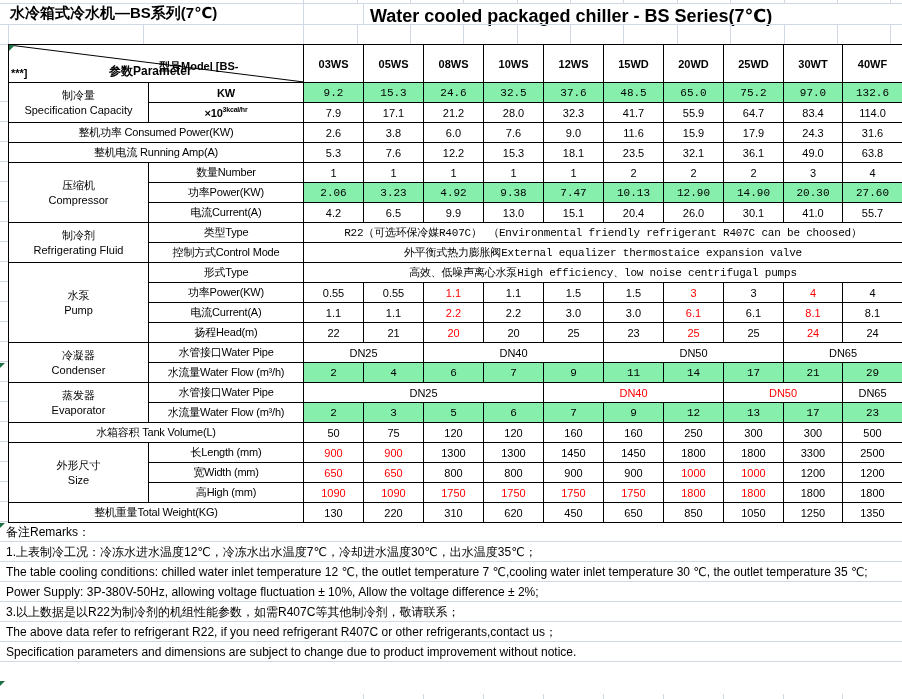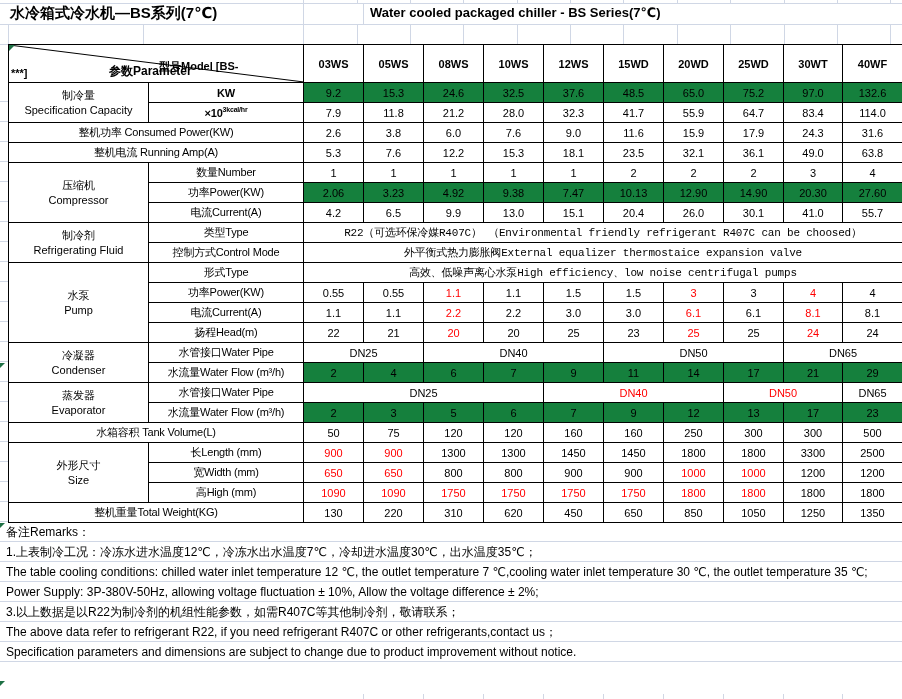--- a/index.html
+++ b/index.html
@@ -1,30 +1,30 @@
 <!DOCTYPE html>
 <html><head>
 <meta charset="utf-8">
 <style>
   html,body{margin:0;padding:0;background:#fff;}
   #sheet{position:relative;width:902px;height:699px;background:#fff;overflow:hidden;
          font-family:"Liberation Sans","DejaVu Sans",sans-serif;color:#000;}
   .vline{position:absolute;width:1px;background:#d0d7e5;}
   .hline{position:absolute;height:1px;background:#d0d7e5;}
   .title-cn{position:absolute;left:10px;top:4px;font-size:15px;font-weight:bold;white-space:nowrap;}
-  .title-en{position:absolute;left:370px;top:5px;font-size:13px;font-weight:bold;white-space:nowrap;}
+  .title-en{position:absolute;left:370px;top:5px;font-size:18px;font-weight:bold;white-space:nowrap;}
   table.spec{position:absolute;left:8px;top:44px;border-collapse:collapse;table-layout:fixed;width:894px;}
   table.spec td{border:1px solid #000;text-align:center;vertical-align:middle;overflow:hidden;
                 font-size:11px;height:19px;padding:0 1px;white-space:nowrap;}
   tr.hdr td{height:37px;font-weight:bold;font-size:11px;}
   td.gcell{font-size:12px;line-height:1.35;white-space:normal;}
   td.pl{font-size:11px;letter-spacing:-0.2px;}
   td.mergedlabel{font-size:12px;letter-spacing:-0.2px;}
   td.wide{font-size:12px;letter-spacing:-0.2px;font-family:Liberation Mono, monospace;}
-  .yellow{background:#15803d;}
+  .yellow{background:#86efac;font-family:Liberation Mono, monospace;}
   .red{color:#FF0000;}
   td.diag{position:relative;padding:0;font-weight:normal;}
   .diag svg{position:absolute;left:0;top:0;}
   .diag .t1{position:absolute;left:150px;top:14px;font-size:11px;}
   .diag .t2a{position:absolute;left:2px;bottom:3px;font-size:11px;}
   .diag .t2b{position:absolute;left:100px;bottom:2px;font-size:12px;}
   sup{font-size:7px;vertical-align:super;line-height:0;}
   #remarks{position:absolute;left:0;top:522px;width:902px;}
   .rline{position:relative;width:902px;height:20px;line-height:20px;border-bottom:1px solid #d0d7e5;
          font-size:12px;padding-left:6px;box-sizing:border-box;white-space:nowrap;overflow:hidden;}
@@ -129,21 +129,21 @@
       <td class="yellow">37.6</td>
       <td class="yellow">48.5</td>
       <td class="yellow">65.0</td>
       <td class="yellow">75.2</td>
       <td class="yellow">97.0</td>
       <td class="yellow">132.6</td>
     </tr>
     <tr>
       <td class="pl" style="font-weight:bold"><span>×10</span><sup>3kcal/hr</sup></td>
       <td>7.9</td>
-      <td>11.8</td>
+      <td>17.1</td>
       <td>21.2</td>
       <td>28.0</td>
       <td>32.3</td>
       <td>41.7</td>
       <td>55.9</td>
       <td>64.7</td>
       <td>83.4</td>
       <td>114.0</td>
     </tr>
 

